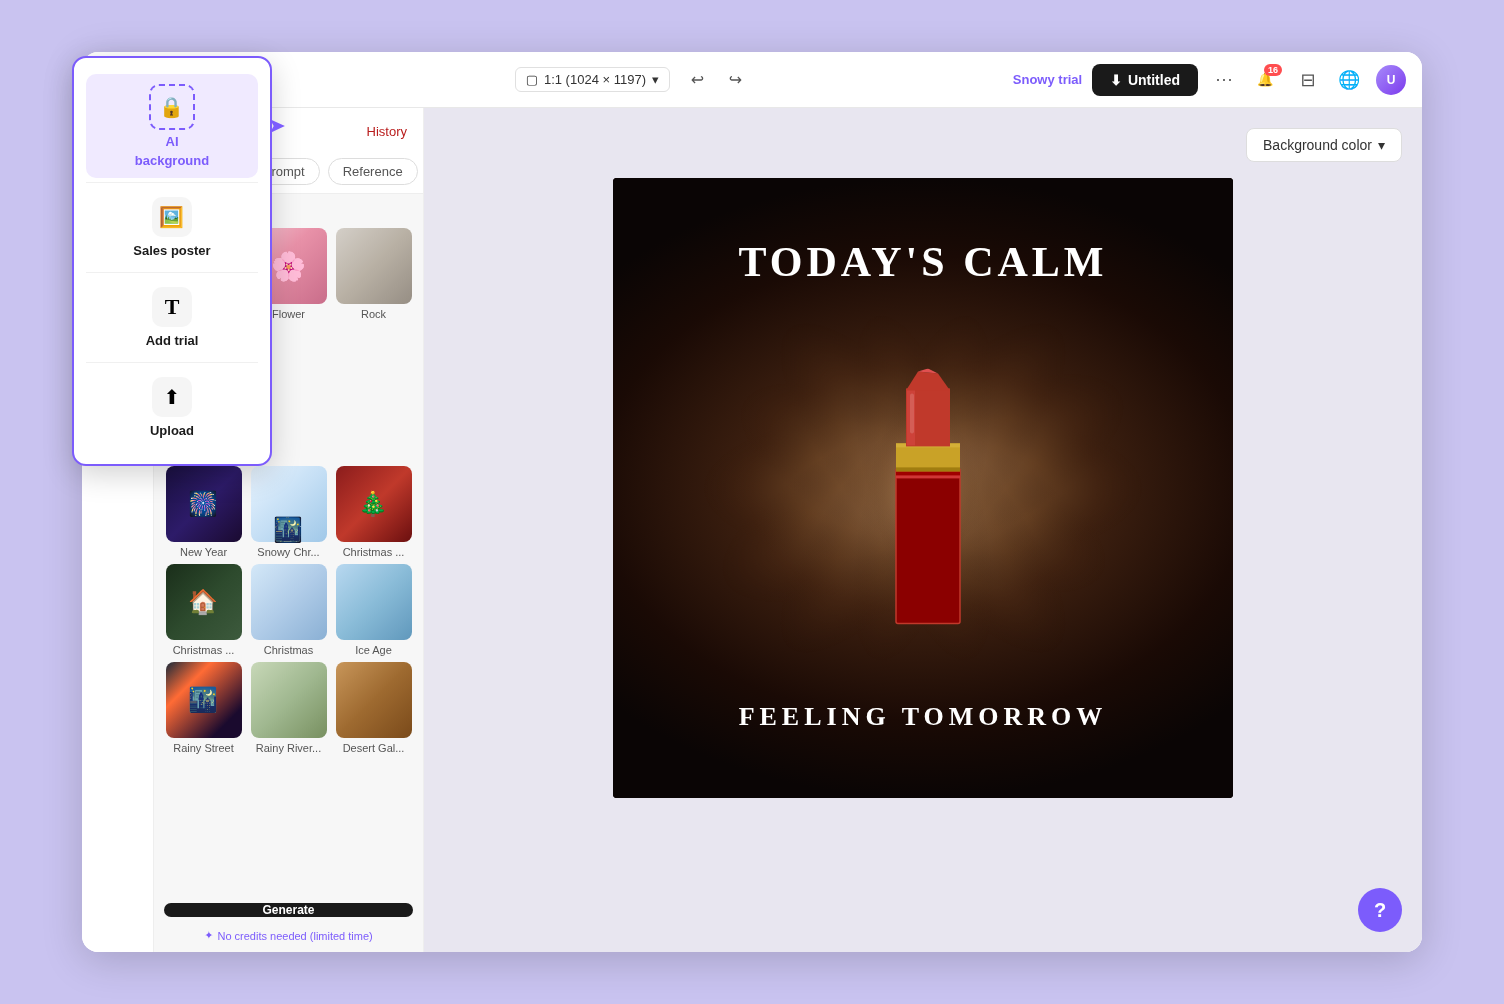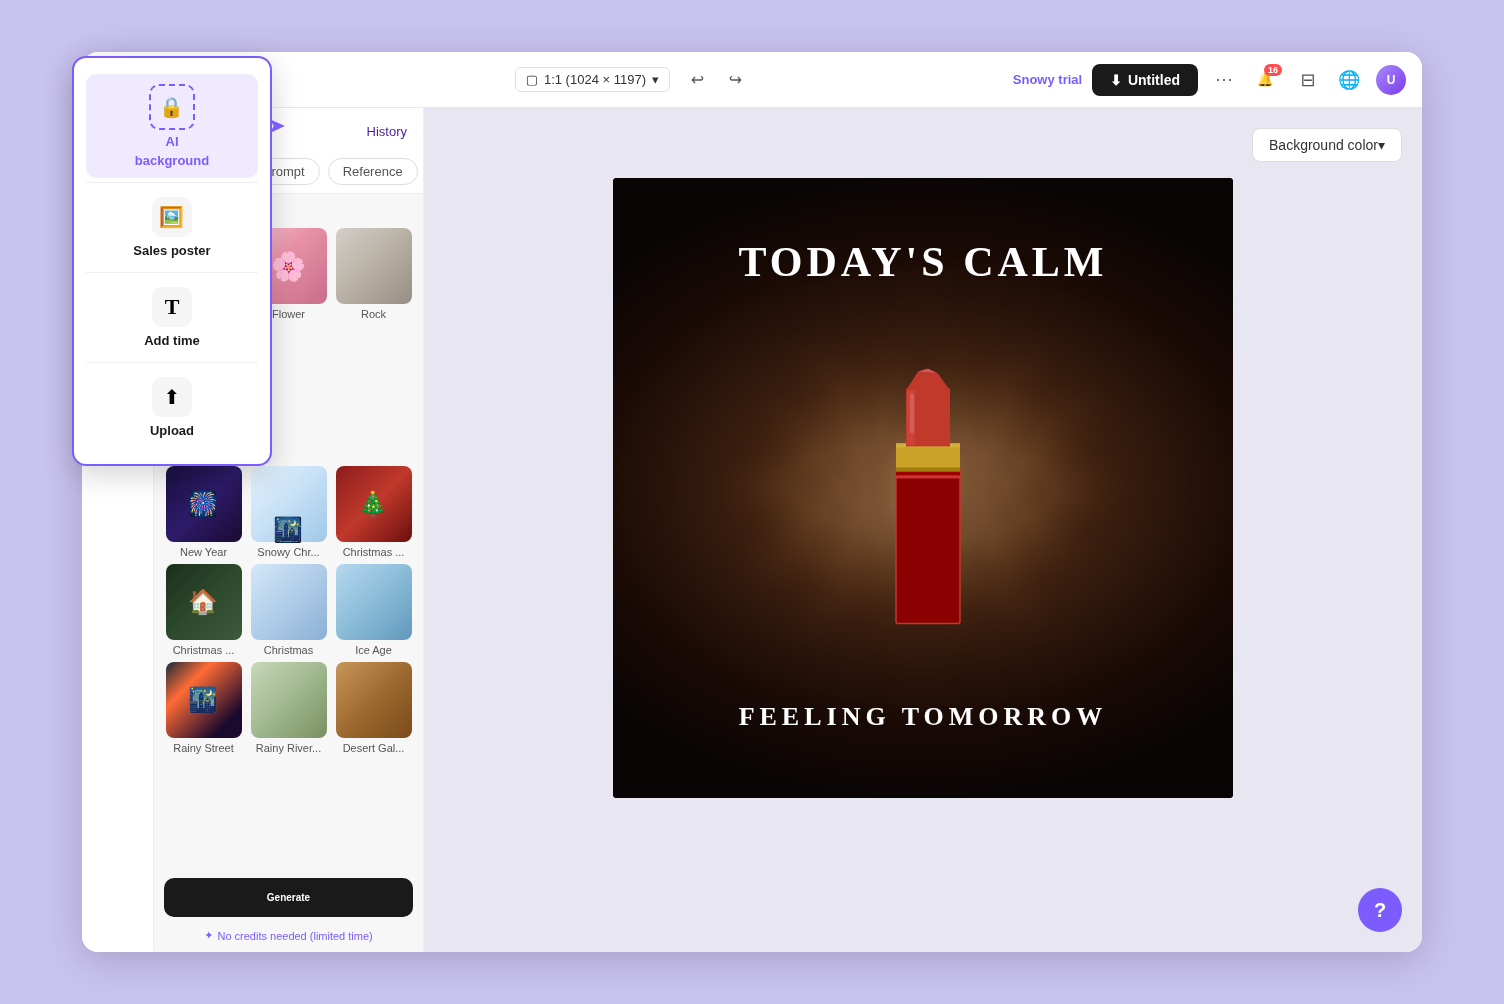--- a/index.html
+++ b/index.html
@@ -178,21 +178,21 @@
       padding: 14px 16px 10px;
       background: #fff;
     }
     .panel-title {
       font-size: 16px;
       font-weight: 700;
       color: #1a1a1a;
     }
     .panel-history-btn {
       font-size: 13px;
-      color: #4c1d95;
+      color: #b91c1c;
       border: none; background: none; cursor: pointer;
     }
     .panel-tabs {
       display: flex;
       gap: 8px;
       padding: 8px 16px;
       background: #fff;
       border-bottom: 1px solid #eee;
     }
     .panel-tab {
@@ -300,22 +300,21 @@
       top: 50%; left: 50%;
       transform: translate(-50%, -50%);
     }
 
     .generate-btn {
       margin: 8px 10px;
       background: #1a1a1a;
       color: #fff;
       border: none;
       border-radius: 10px;
-      padding: 14px;
-      font-size: 10px;
+      font-size: 12px;
       font-weight: 700;
       cursor: pointer;
       width: calc(100% - 20px);
     }
     .credits-note {
       text-align: center;
       font-size: 11px;
       color: #7c5cfc;
       padding: 4px 0 10px;
       display: flex;
@@ -338,21 +337,21 @@
     }
     .canvas-toolbar {
       width: 100%;
       display: flex;
       justify-content: flex-end;
       margin-bottom: 16px;
     }
     .bg-color-btn {
       display: flex;
       align-items: center;
-      gap: 0;
+      gap: 6px;
       border: 1.5px solid #ddd;
       border-radius: 8px;
       padding: 8px 16px;
       font-size: 14px;
       font-weight: 500;
       color: #333;
       background: #fff;
       cursor: pointer;
     }
     .canvas-frame {
@@ -728,21 +727,21 @@
           <span>🖼️</span>
         </div>
         <span class="popup-item-label">Sales poster</span>
       </div>
       <div class="popup-divider"></div>
 
       <div class="popup-item">
         <div style="width:40px;height:40px;border-radius:10px;display:flex;align-items:center;justify-content:center;background:#f5f5f5;font-size:22px;font-weight:700;font-family:Georgia;">
           <span>T</span>
         </div>
-        <span class="popup-item-label">Add time</span>
+        <span class="popup-item-label">Add trial</span>
       </div>
       <div class="popup-divider"></div>
 
       <div class="popup-item">
         <div style="width:40px;height:40px;border-radius:10px;display:flex;align-items:center;justify-content:center;background:#f5f5f5;font-size:20px;">
           <span>⬆</span>
         </div>
         <span class="popup-item-label">Upload</span>
       </div>
     </div>

